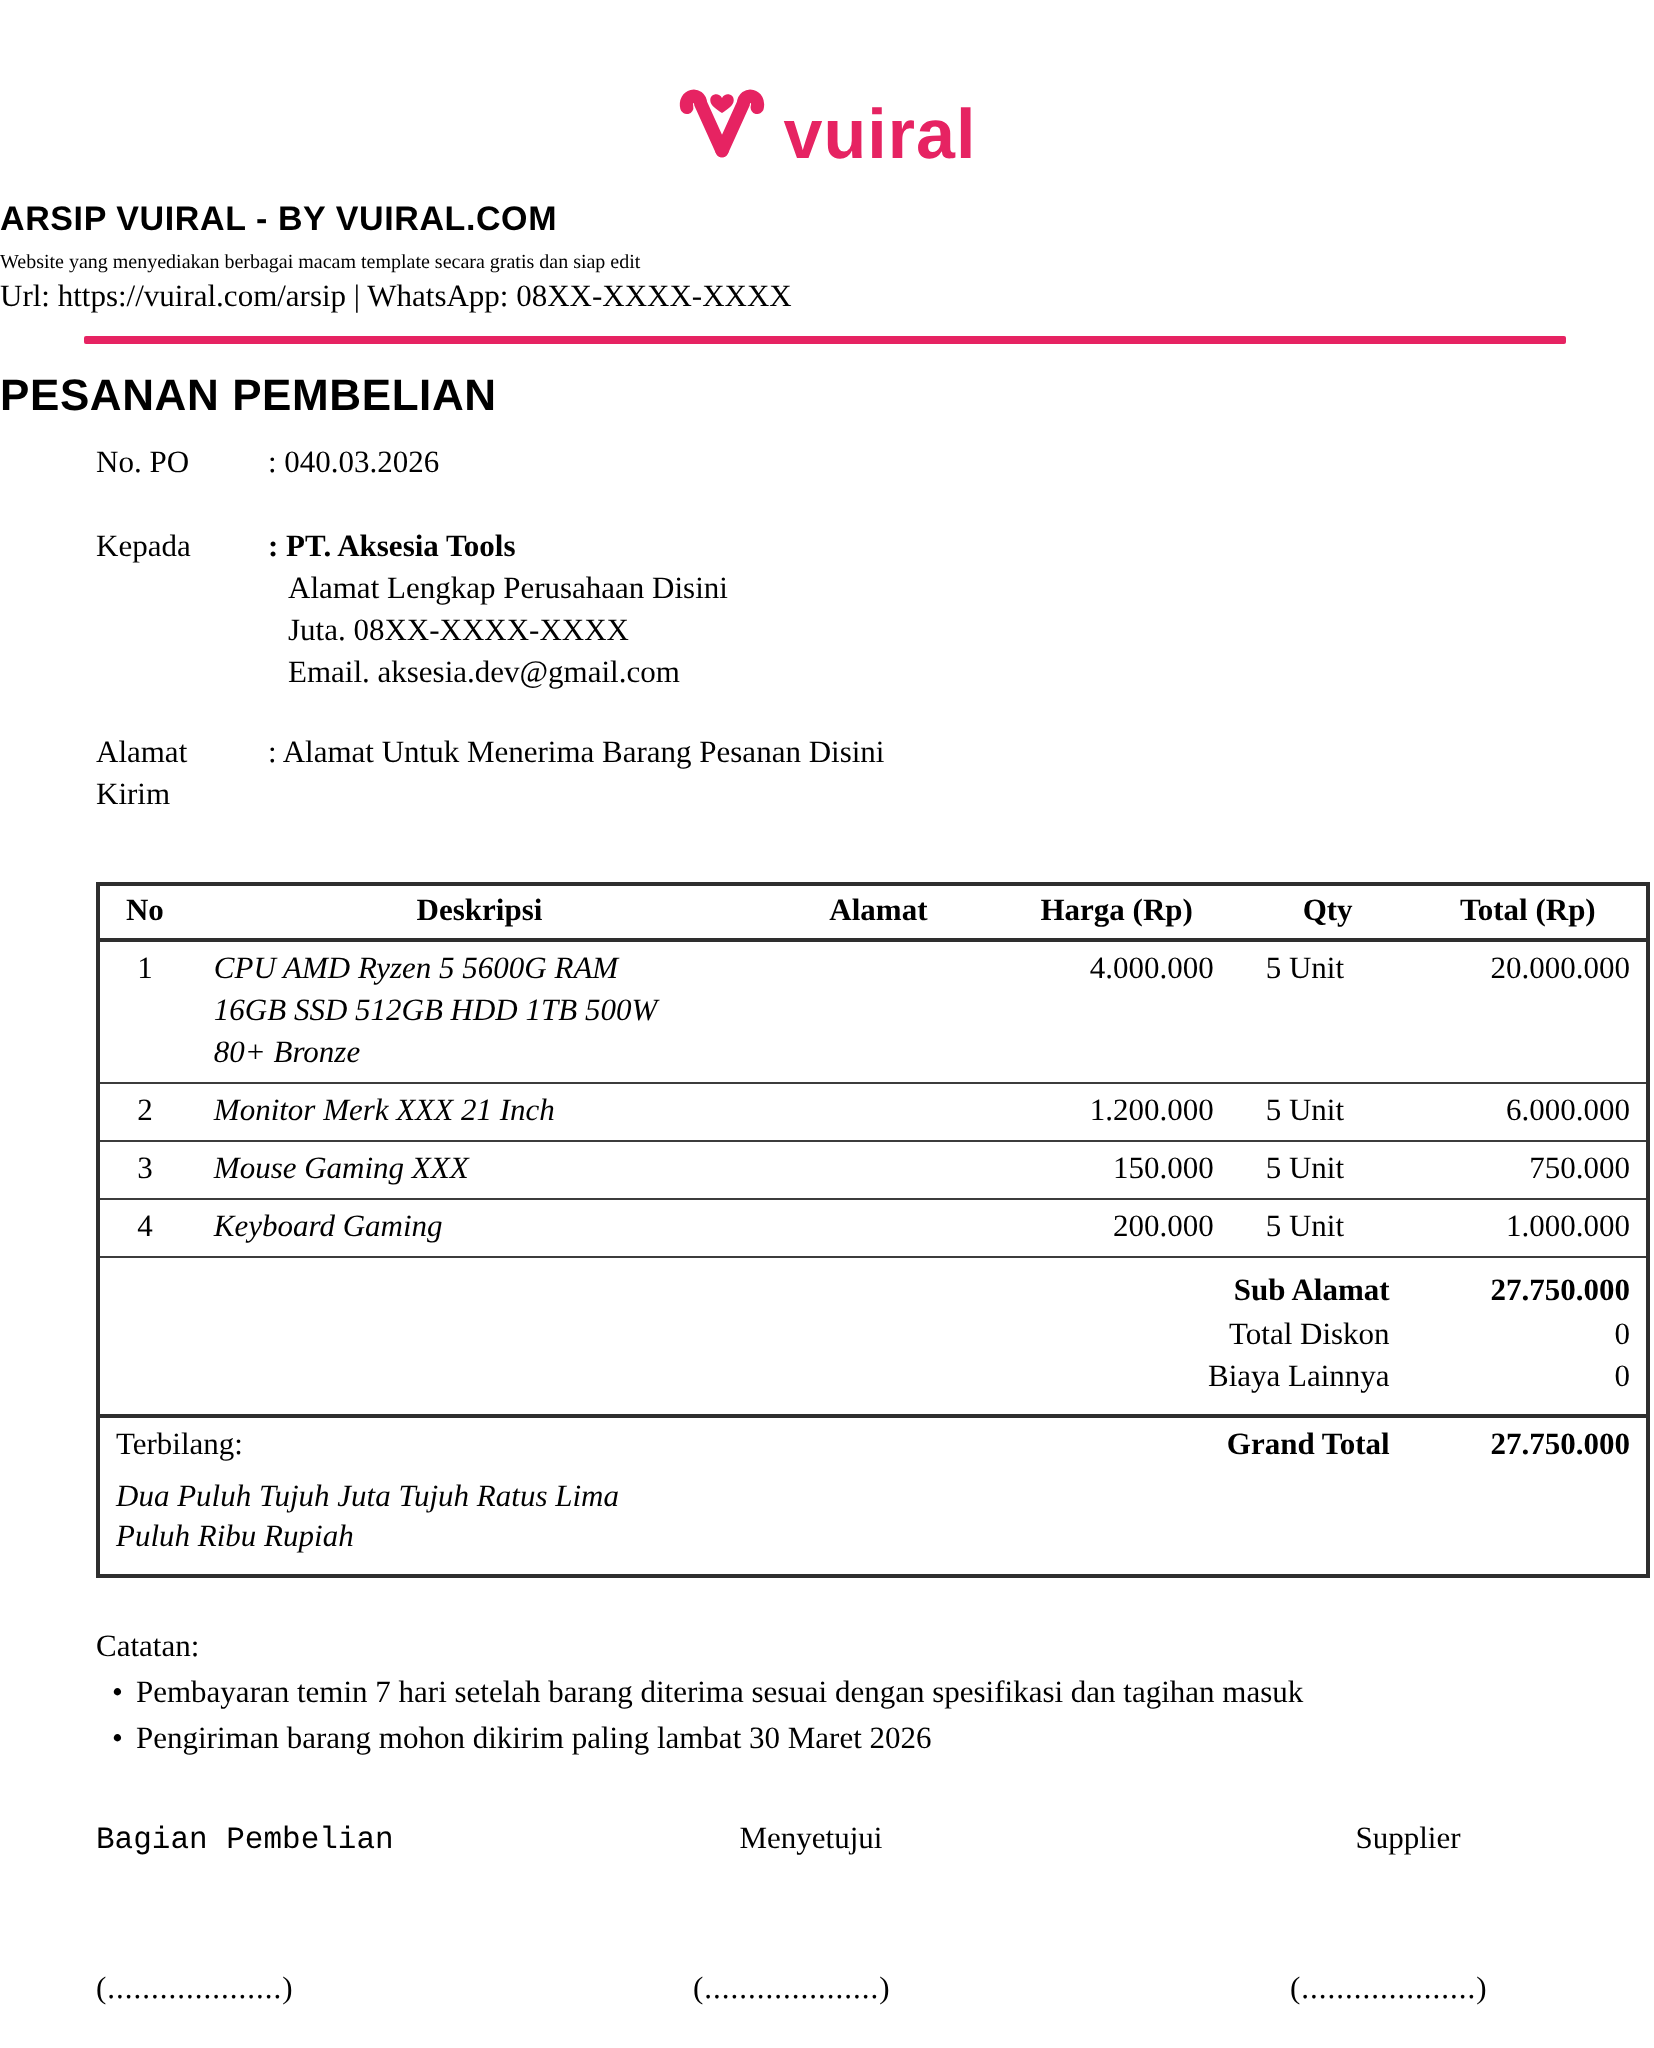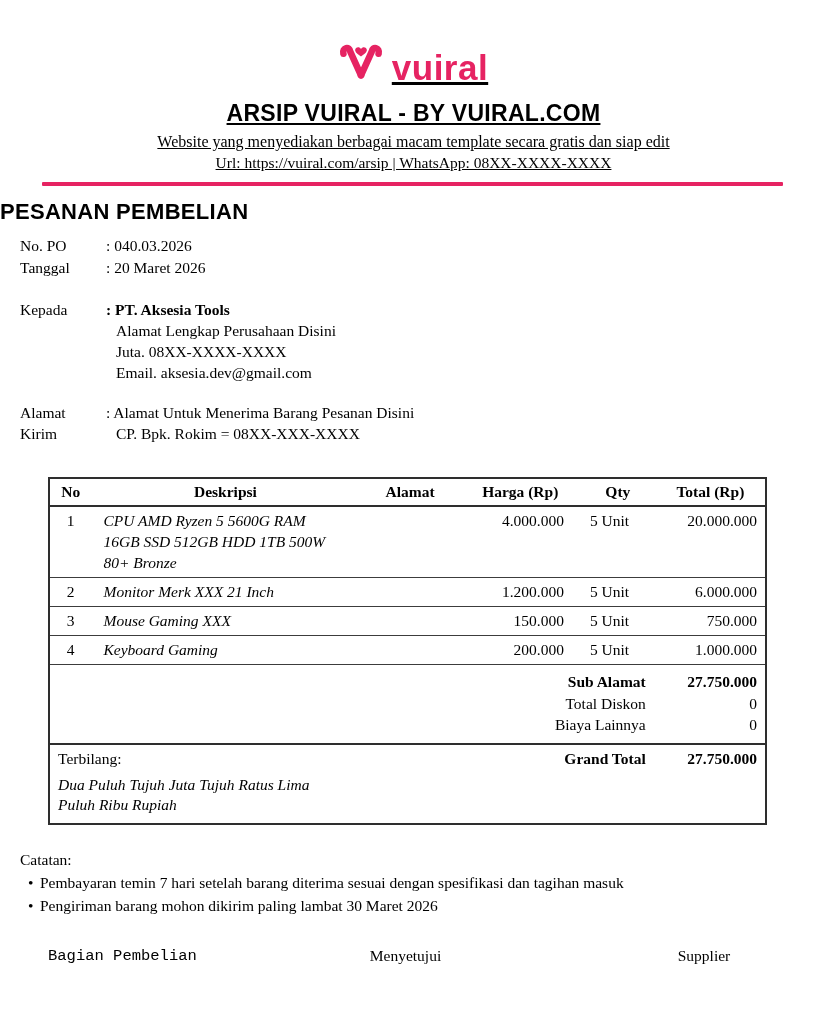--- a/index.html
+++ b/index.html
@@ -7,64 +7,64 @@
   html, body { background: #fff; }
   body {
     width: 827px; height: 1024px; overflow: hidden;
     font-family: "Liberation Serif", serif;
     color: var(--ink);
     font-size: 15.5px;
   }
   .page { padding-top: 40px; }
 
   
-  .letterhead { text-align: center; text-decoration: underline; }
+  .letterhead { text-align: left; }
   .logo-row { display: flex; align-items: center; justify-content: center; gap: 9px; height: 48px; }
   .logo-mark svg { display: block; }
   .logo-word {
     font-family: "Liberation Sans", sans-serif;
     font-weight: bold; font-size: 35px; color: var(--brand);
     letter-spacing: 0.5px; line-height: 1;
     padding-top: 6px;
   }
   .lh-title {
     margin-top: 12px;
     font-family: "Liberation Sans", sans-serif;
-    font-weight: bold; font-size: 23px; letter-spacing: 0.3px;
-  }
-  .lh-sub { margin-top: 6px; font-size: 16px; }
+    font-weight: bold; font-size: 17px; letter-spacing: 0.3px;
+  }
+  .lh-sub { margin-top: 6px; font-size: 10px; }
   .lh-url { margin-top: 3px; font-size: 15.5px; }
   .brand-rule {
     margin: 10px auto 0 42px; width: 741px; height: 4px;
     background: var(--brand); border-radius: 1px;
   }
 
   
   .doc-title {
     margin-top: 13px; text-align: left;
     font-family: "Liberation Sans", sans-serif;
     font-weight: bold; font-size: 22px; letter-spacing: 0.3px;
   }
 
   
-  .block { margin-left: 20px; }
+  .block { margin-left: 48px; }
   .kv { display: flex; line-height: 22px; }
   .kv .k { width: 86px; flex: 0 0 86px; }
   .kv .v { flex: 1; }
   .meta { margin-top: 10px; }
   .recipient { margin-top: 20px; }
   .recipient .v { line-height: 21px; }
   .recipient .name { font-weight: bold; }
   .cont { padding-left: 10px; line-height: 21px; }
   .shipping { margin-top: 19px; }
   .shipping .kv { line-height: 21px; }
 
   
   table.po {
-    margin: 33px 0 0 48px; width: 719px;
+    margin: 33px 0 0 48px; width: 777px;
     border-collapse: collapse; border: 2px solid var(--border);
     font-size: 15.5px;
   }
   table.po th {
     font-weight: bold; text-align: center;
     padding: 4px 2px; border-bottom: 2px solid var(--border);
   }
   .item-row td { padding: 3px 0 4px; vertical-align: top; line-height: 21px; }
   .item-row + .item-row td { border-top: 1px solid #3c3c3c; }
   .c-no { text-align: center; }
@@ -125,44 +125,39 @@
     <div class="brand-rule"></div>
   </div>
 
   <div class="doc-title">PESANAN PEMBELIAN</div>
 
   <div class="block meta">
     <div class="kv">
       <span class="k">No. PO</span>
       <span class="v">: 040.03.2026</span>
     </div>
-    <div class="kv">
-      <span class="k">Tanggal</span>
-      <span class="v">: 20 Maret 2026</span>
-    </div>
   </div>
 
   <div class="block recipient">
     <div class="kv">
       <span class="k">Kepada</span>
       <span class="v">
         <div class="name">: PT. Aksesia Tools</div>
         <div class="cont">Alamat Lengkap Perusahaan Disini</div>
         <div class="cont">Juta. 08XX-XXXX-XXXX</div>
         <div class="cont">Email. aksesia.dev@gmail.com</div>
       </span>
     </div>
   </div>
 
   <div class="block shipping">
     <div class="kv">
       <span class="k">Alamat Kirim</span>
       <span class="v">
         <div>: Alamat Untuk Menerima Barang Pesanan Disini</div>
-        <div class="cont">CP. Bpk. Rokim = 08XX-XXX-XXXX</div>
       </span>
     </div>
   </div>
 
   <table class="po">
     <colgroup>
       <col style="width:42px">
         <col style="width:265px">
         <col style="width:100px">
       <col style="width:118px">

